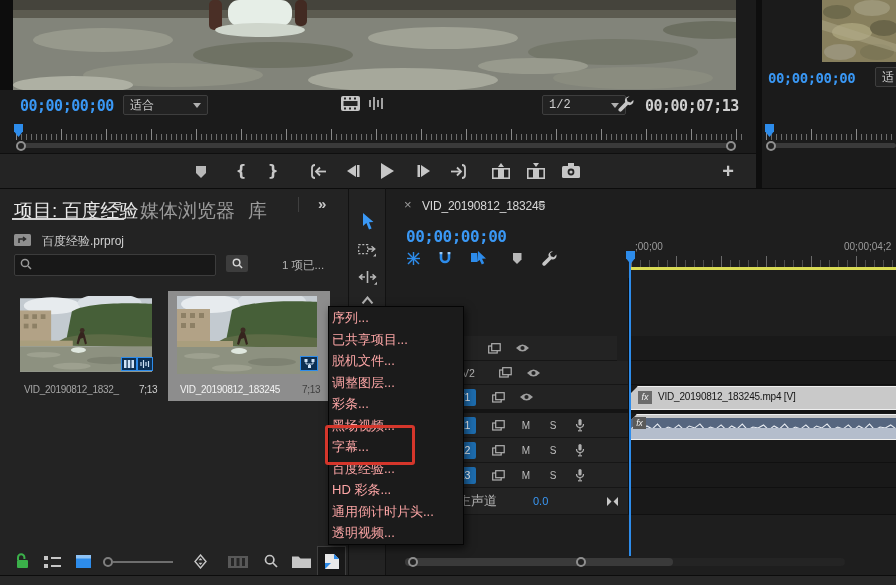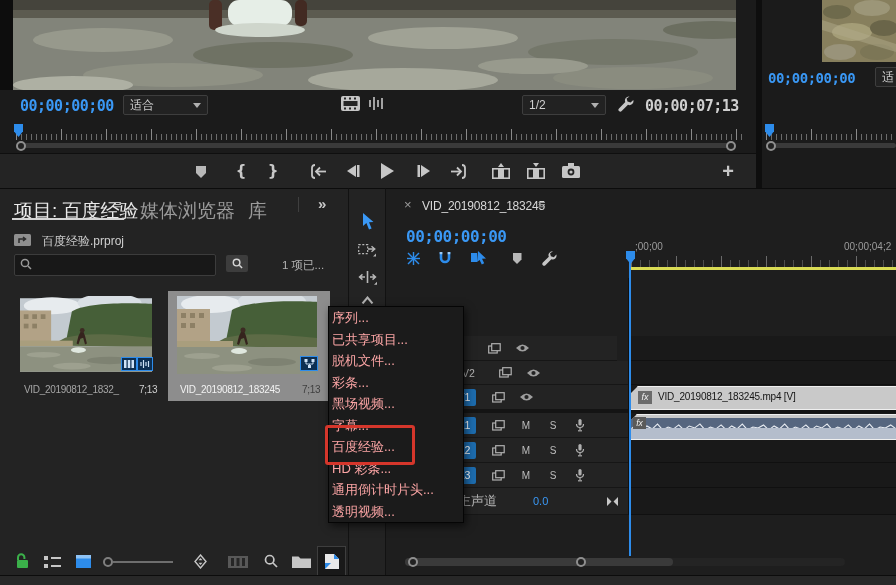--- a/index.html
+++ b/index.html
@@ -109,21 +109,21 @@
         <rect x="13" y="11.5" width="2" height="2" fill="#262626"></rect>
     </svg>
     <svg class="abs" style="left:368px;top:96px;" width="16" height="15" viewBox="0 0 16 15">
       <g stroke="#c6c6c6" stroke-width="1.6">
         <line x1="2" y1="4" x2="2" y2="11"></line>
           <line x1="6" y1="1" x2="6" y2="14"></line>
         <line x1="10" y1="4" x2="10" y2="11"></line>
           <line x1="14" y1="2" x2="14" y2="13"></line>
       </g>
     </svg>
-    <div class="abs dd" style="left:522px;top:95px;width:84px;">
+    <div class="abs dd" style="left:542px;top:95px;width:84px;font-family:Liberation Mono, monospace;">
       <span>1/2</span>
       <span class="chev"></span>
     </div>
     <svg class="abs" style="left:617px;top:95px;" width="17" height="17" viewBox="0 0 17 17">
       <path d="M12.5 1.5 a4 4 0 0 0 -4.2 5.6 L2 13.4 a1.9 1.9 0 0 0 2.7 2.7 L11 9.8 a4 4 0 0 0 5.3 -4.9 L13.6 7.6 L10.5 6.6 L9.6 3.5 Z" fill="#c6c6c6"></path>
     </svg>
     <div class="abs tc" style="left:645px;top:97px;color:#cfcfcf;">00;00;07;13</div>
 
     <div class="ruler" style="left:16px;top:126px;width:728px;">
       <div class="fine"></div>
@@ -506,20 +506,21 @@
   <div class="abs" style="left:405px;top:558px;width:268px;height:8px;background:#3a3a3a;border-radius:4px;"></div>
   <div class="abs knob" style="left:408px;top:557px;"></div>
   <div class="abs knob" style="left:576px;top:557px;"></div>
 
   <div class="abs" style="left:0;top:575px;width:896px;height:10px;background:#282828;border-top:1px solid #0c0c0c;"></div>
 
   <div class="abs menu" style="left:328px;top:306px;width:134px;">
     <div class="mi">序列...</div>
     <div class="mi">已共享项目...</div>
     <div class="mi">脱机文件...</div>
+    <div class="mi">调整图层...</div>
     <div class="mi">彩条...</div>
     <div class="mi">黑场视频...</div>
     <div class="mi">字幕...</div>
     <div class="mi">百度经验...</div>
     <div class="mi">HD 彩条...</div>
     <div class="mi">通用倒计时片头...</div>
     <div class="mi">透明视频...</div>
   </div>
 
   <div class="abs" style="left:325px;top:425px;width:84px;height:34px;border:3px solid #d5362b;border-radius:3px;"></div>

